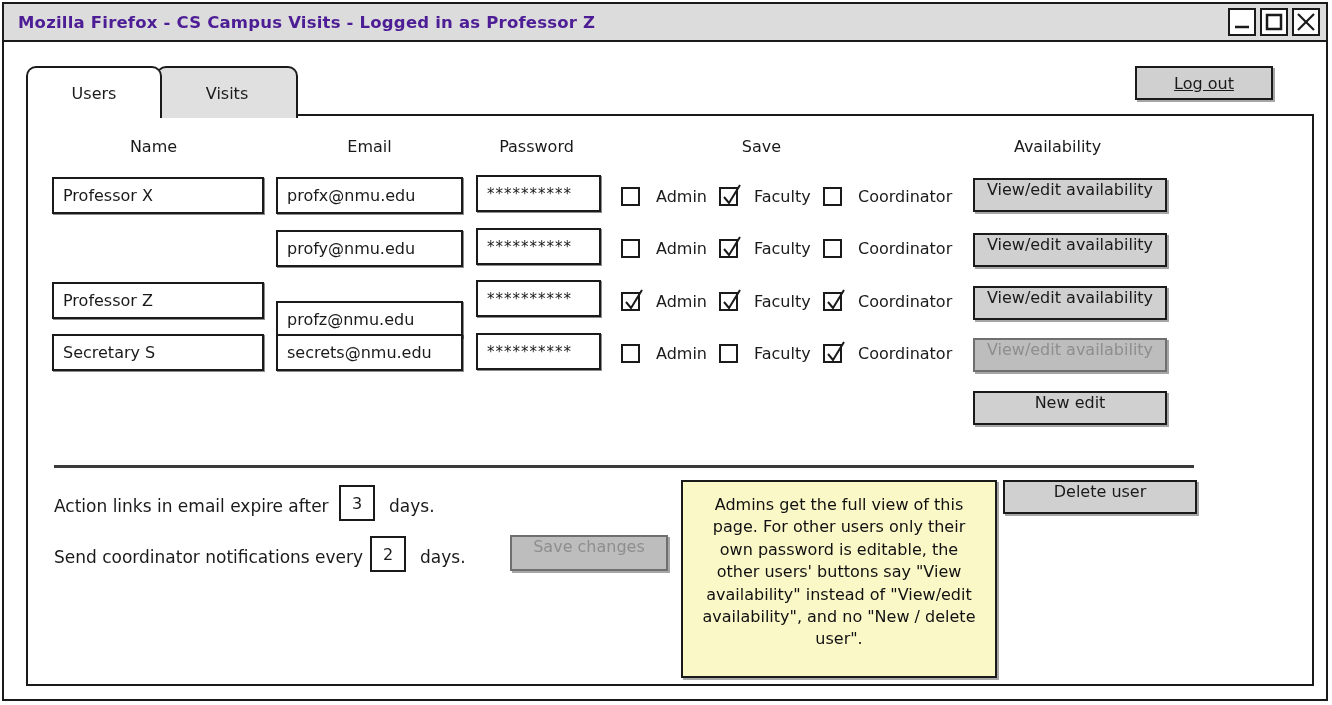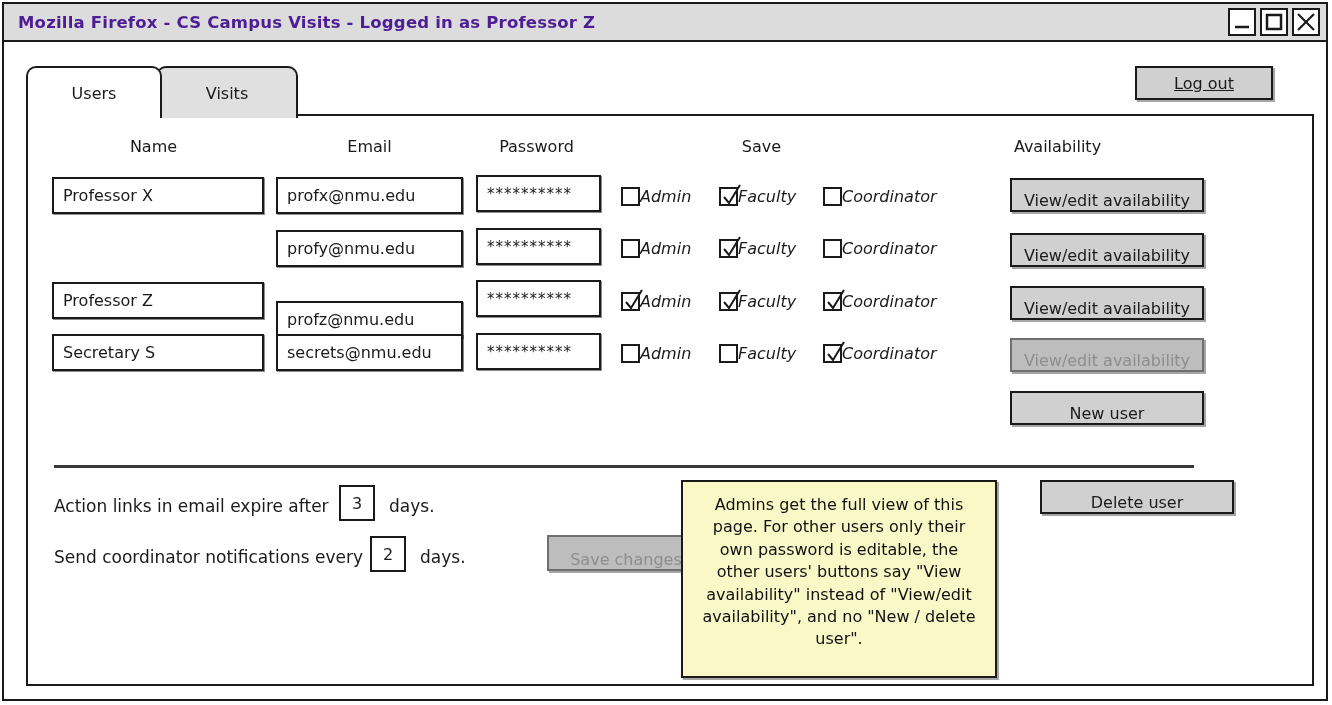--- a/index.html
+++ b/index.html
@@ -75,36 +75,35 @@
   .tinput{
     position:absolute;box-sizing:border-box;background:#ffffff;
     border:2px solid #1a1a1a;display:flex;align-items:center;
     padding-left:9px;font-size:16px;cursor:text;
     box-shadow:1px 1px 0 rgba(0,0,0,.45);
   }
   .pw{letter-spacing:1px;font-size:15px;}
 
   
   .cb-wrap{
-    position:absolute;display:flex;align-items:center;gap:0;
-    font-size:16px;white-space:nowrap;cursor:pointer;font-style:italic;
+    position:absolute;display:flex;align-items:center;gap:16px;
+    font-size:16px;white-space:nowrap;cursor:pointer;
   }
   .cbox{
     width:19px;height:19px;border:2px solid #1a1a1a;background:#fff;
     box-sizing:border-box;position:relative;flex:0 0 auto;
   }
   .cbox svg{position:absolute;left:-3px;top:-7px;}
 
   
   .gbtn{
     position:absolute;box-sizing:border-box;background:#d0d0d0;
-    border:2px solid #1a1a1a;display:flex;align-items:flex-end;
+    border:2px solid #1a1a1a;display:flex;align-items:flex-start;
     justify-content:center;font-size:16px;cursor:pointer;
     box-shadow:2px 2px 0 rgba(0,0,0,.35);
-    margin-left:37px;
   }
   .gbtn.disabled{background:#bdbdbd;color:#8e8e8e;border-color:#6f6f6f;cursor:default;}
 
   
   #divider{
     position:absolute;left:50px;top:461px;width:1140px;height:0;
     border-top:3px solid #3a3a3a;
   }
 
   
@@ -267,21 +266,21 @@
           <polyline points="6,15 11,21 22,3" fill="none" stroke="#1a1a1a" stroke-width="2"></polyline>
         </svg>
       </span>
     <span>Coordinator</span>
   </div>
   <div class="gbtn disabled" style="left:969px;top:334px;width:194px;height:34px;">
     <span>View/edit availability</span>
   </div>
 
   <div class="gbtn" style="left:969px;top:387px;width:194px;height:34px;">
-    <span>New user</span>
+    <span>New edit</span>
   </div>
 
   <div id="divider"></div>
 
   <div class="gbtn" style="left:999px;top:476px;width:194px;height:34px;">
     <span>Delete user</span>
   </div>
 
   <div class="setting-line" style="left:50px;top:492px;">Action links in email expire after</div>
   <div class="numbox" style="left:335px;top:481px;width:36px;height:36px;">3</div>

